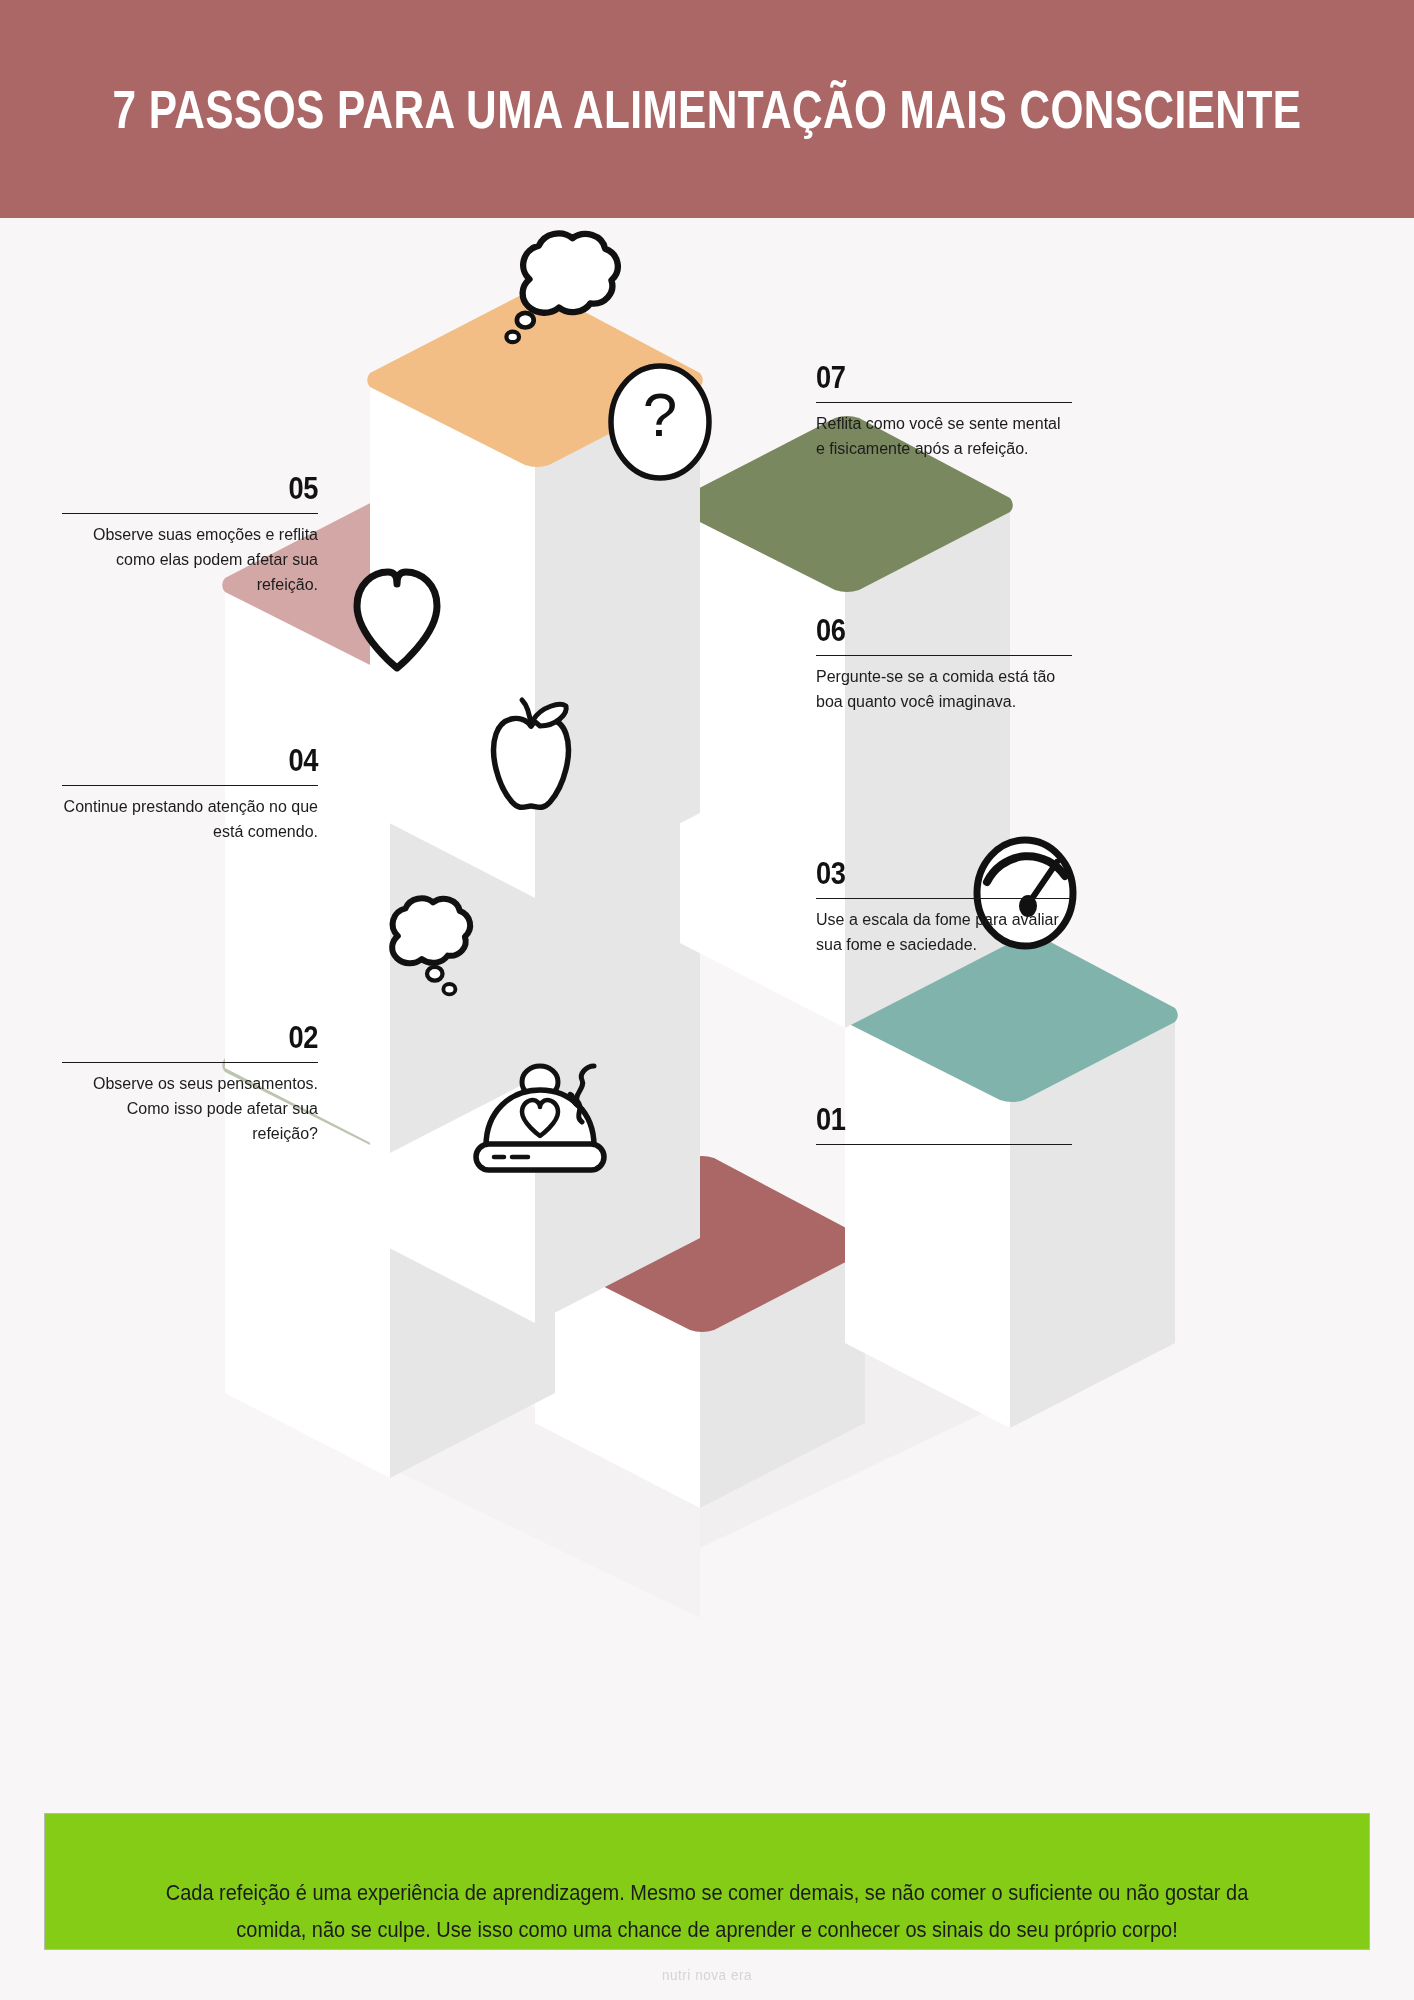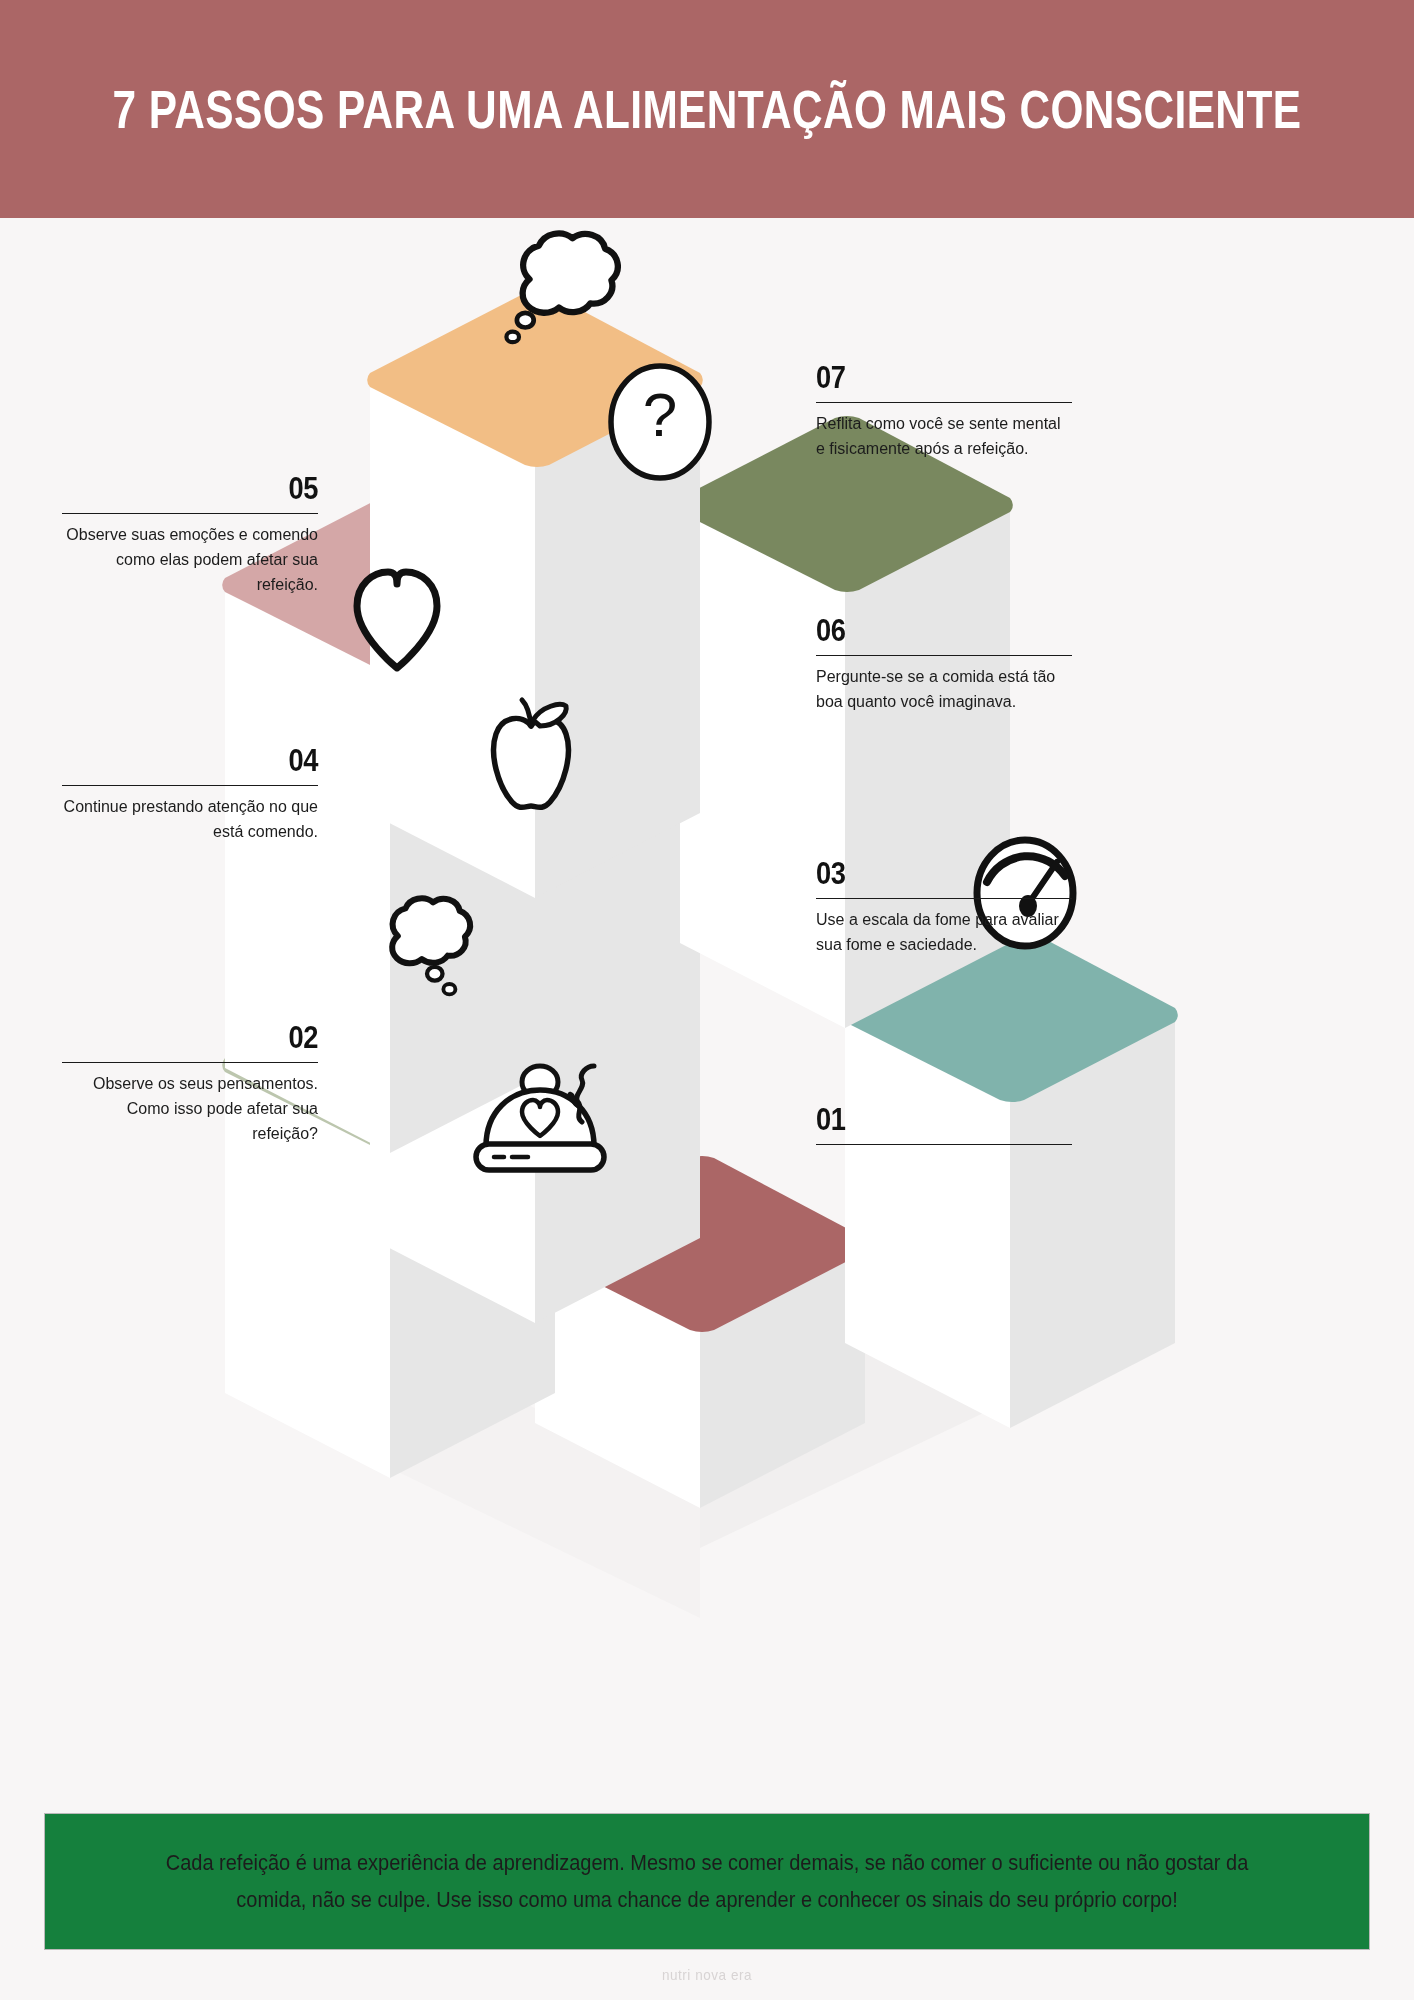--- a/index.html
+++ b/index.html
@@ -89,25 +89,25 @@
   #step-05 { left: 62px;  top: 473px; }
   #step-04 { left: 62px;  top: 745px; }
   #step-02 { left: 62px;  top: 1022px; }
 
   
   .note {
     position: absolute;
     left: 44px; top: 1813px;
     width: 1326px; height: 137px;
     border: 1.3px solid #B9B9B9;
-    background: #15803d;
+    background: #84cc16;
     display: flex;
-    align-items: center;
+    align-items: flex-end;
     justify-content: center;
-    padding: 16px 56px;
+    padding: 0 56px;
   }
   .note-text {
     font-family: "Liberation Sans Narrow", "Liberation Sans", sans-serif;
     font-size: 21.5px;
     line-height: 1.72;
     color: #1c1c1c;
     text-align: center;
     transform: scaleX(0.93);
   }
 
@@ -247,21 +247,21 @@
   </div>
 
   <div class="step right" id="step-01">
     <div class="num">01</div>
     <div class="rule"></div>
   </div>
 
   <div class="step left" id="step-05">
     <div class="num">05</div>
     <div class="rule"></div>
-    <div class="desc">Observe suas emoções e comendo como elas podem afetar sua refeição.</div>
+    <div class="desc">Observe suas emoções e reflita como elas podem afetar sua refeição.</div>
   </div>
 
   <div class="step left" id="step-04">
     <div class="num">04</div>
     <div class="rule"></div>
     <div class="desc">Continue prestando atenção no que está comendo.</div>
   </div>
 
   <div class="step left" id="step-02">
     <div class="num">02</div>

